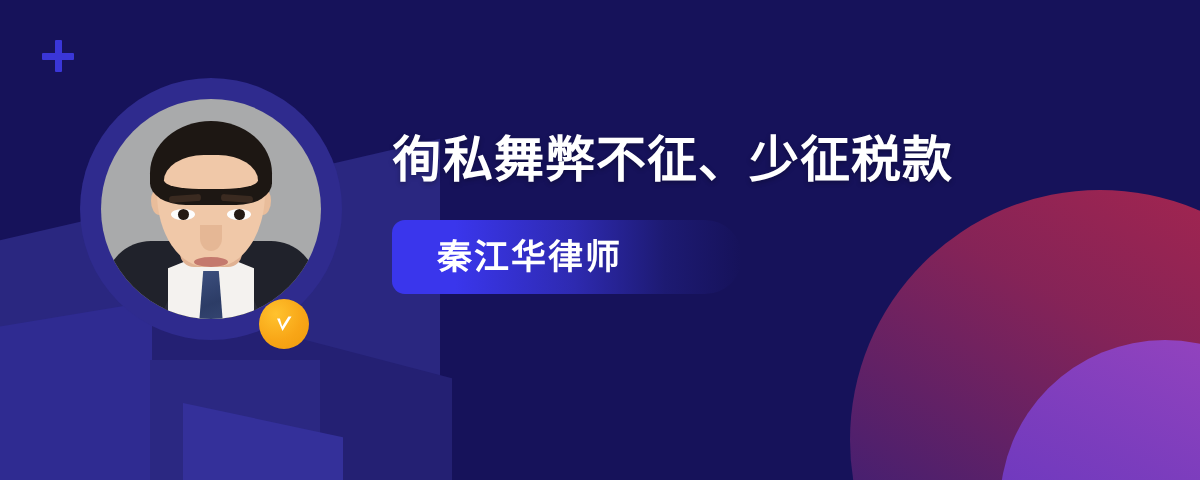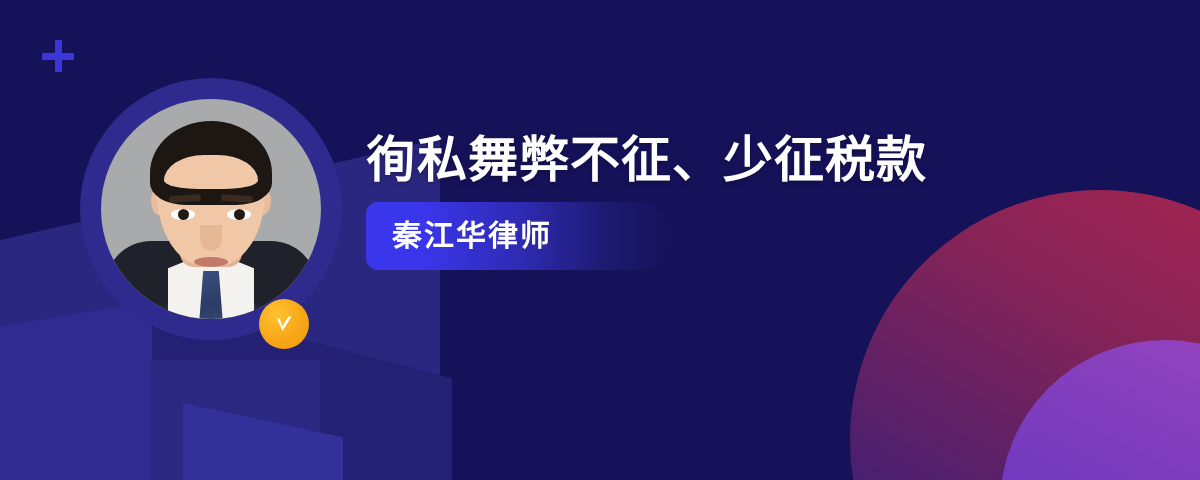--- a/index.html
+++ b/index.html
@@ -319,42 +319,43 @@
     display: flex;
     align-items: center;
     justify-content: center;
     box-shadow: 0 0 0 0 rgba(0,0,0,0);
   }
   .verified-badge svg { display: block; }
 
   
   .content {
     position: absolute;
-    left: 366px;
+    left: 392px;
     top: 118px;
     width: 740px;
   }
   .headline {
     color: #ffffff;
     font-size: 50px;
     line-height: 84px;
     font-weight: bold;
     letter-spacing: 1px;
     white-space: nowrap;
     text-shadow: 0 2px 5px rgba(0,0,0,0.28);
   }
 
   .name-badge {
     position: relative;
     display: inline-block;
-    padding: 16px 120px 16px 26px;
+    margin-top: 18px;
+    padding: 16px 120px 16px 45px;
     border-radius: 14px 40px 40px 14px;
     background: linear-gradient(90deg, #3a36ec 0%, #3a36ec 18%, #2e2ab0 52%, #1d1a72 78%, rgba(22,18,90,0) 100%);
     color: #ffffff;
-    font-size: 30px;
+    font-size: 35px;
     font-weight: bold;
     letter-spacing: 2px;
     line-height: 1.2;
   }
 </style>
 </head>
 <body>
 
 <div class="banner">
 

